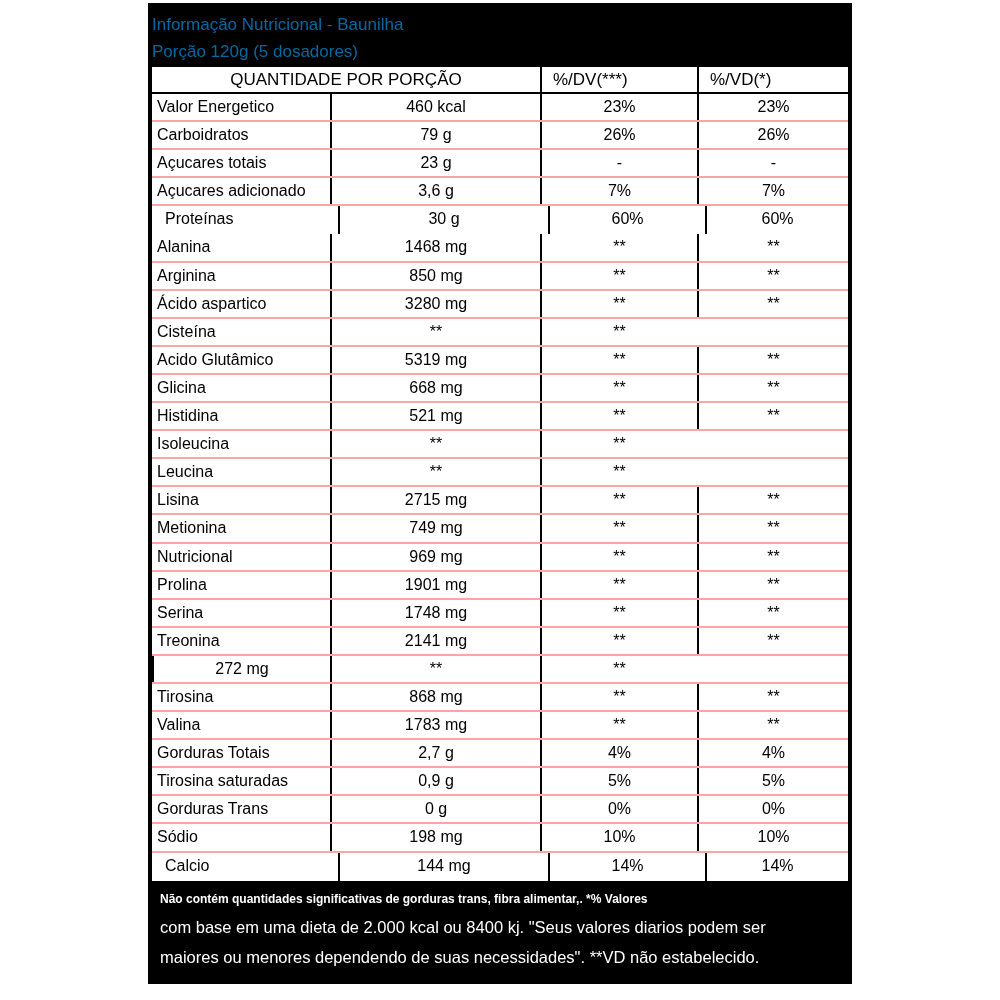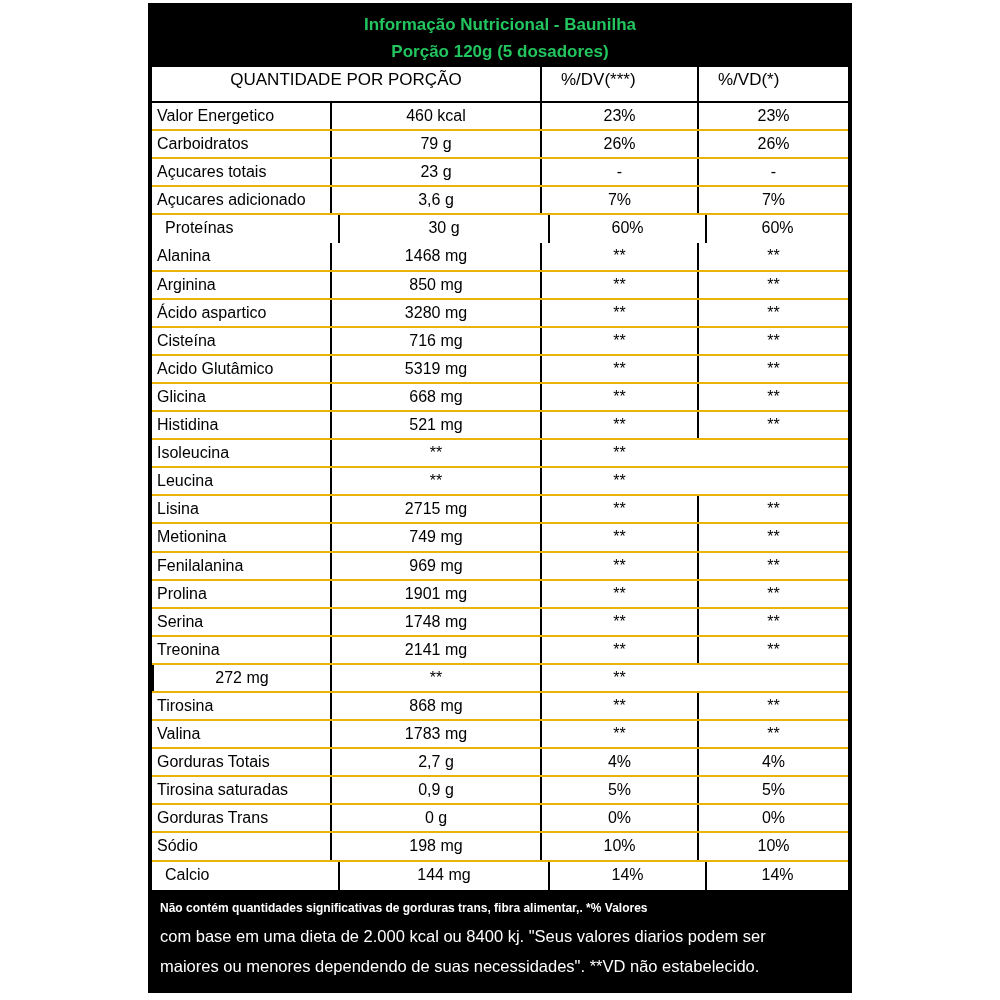--- a/index.html
+++ b/index.html
@@ -6,35 +6,35 @@
   body{
     width:1000px;height:1000px;background:#ffffff;
     font-family:"Liberation Sans",sans-serif;color:#000000;
     position:relative;overflow:hidden;
   }
   .label-table{
     position:absolute;left:148px;top:3px;width:704px;
     border:4px solid #000;box-sizing:border-box;background:#fff;
   }
   .band{
-    background:#000;color:#22c55e;text-align:center;font-weight:bold;
+    background:#000;color:#0369a1;text-align:left;font-weight:normal;
   }
   .title-band{height:60px;padding-top:4px;box-sizing:border-box;}
   .title-band .tline{font-size:17px;line-height:27px;}
   .amino-band{height:27px;font-size:17px;line-height:27px;letter-spacing:.5px;}
   .hrow{
     display:grid;grid-template-columns:388px 157px 1fr;
-    height:36px;border-bottom:2px solid #000;box-sizing:border-box;
+    height:27px;border-bottom:2px solid #000;box-sizing:border-box;
   }
   .hrow .hc{font-size:17px;line-height:25px;overflow:hidden;white-space:nowrap;}
   .hrow .hq{text-align:center;}
-  .hrow .hd,.hrow .hv{border-left:2px solid #000;padding-left:19px;box-sizing:border-box;}
+  .hrow .hd,.hrow .hv{border-left:2px solid #000;padding-left:11px;box-sizing:border-box;}
   .row{
     display:grid;grid-template-columns:178px 210px 157px 1fr;
-    height:28.1px;border-bottom:2px solid #eab308;box-sizing:border-box;
+    height:28.1px;border-bottom:2px solid #fca5a5;box-sizing:border-box;
   }
   .row:last-of-type{border-bottom:none;}
   .c{font-size:16px;line-height:26px;overflow:hidden;white-space:nowrap;box-sizing:border-box;}
   .c1{padding-left:5px;text-align:left;}
   .c2,.c3,.c4{border-left:2px solid #000;text-align:center;}
   .sep-none{border-bottom:none;padding-left:8px;}
   .footer-band{
     background:#000;color:#fff;min-height:85px;
     padding:5px 8px 8px 8px;box-sizing:border-box;text-align:left;
   }
@@ -102,21 +102,20 @@
     <div class="c c4">**</div>
   </div>
   <div class="row">
     <div class="c c1">Ácido aspartico</div>
     <div class="c c2">3280 mg</div>
     <div class="c c3">**</div>
     <div class="c c4">**</div>
   </div>
   <div class="row">
     <div class="c c1">Cisteína</div>
-    <div class="c c2">716 mg</div>
     <div class="c c3">**</div>
     <div class="c c4">**</div>
   </div>
   <div class="row">
     <div class="c c1">Acido Glutâmico</div>
     <div class="c c2">5319 mg</div>
     <div class="c c3">**</div>
     <div class="c c4">**</div>
   </div>
   <div class="row">
@@ -147,21 +146,21 @@
     <div class="c c3">**</div>
     <div class="c c4">**</div>
   </div>
   <div class="row">
     <div class="c c1">Metionina</div>
     <div class="c c2">749 mg</div>
     <div class="c c3">**</div>
     <div class="c c4">**</div>
   </div>
   <div class="row">
-    <div class="c c1">Fenilalanina</div>
+    <div class="c c1">Nutricional</div>
     <div class="c c2">969 mg</div>
     <div class="c c3">**</div>
     <div class="c c4">**</div>
   </div>
   <div class="row">
     <div class="c c1">Prolina</div>
     <div class="c c2">1901 mg</div>
     <div class="c c3">**</div>
     <div class="c c4">**</div>
   </div>

